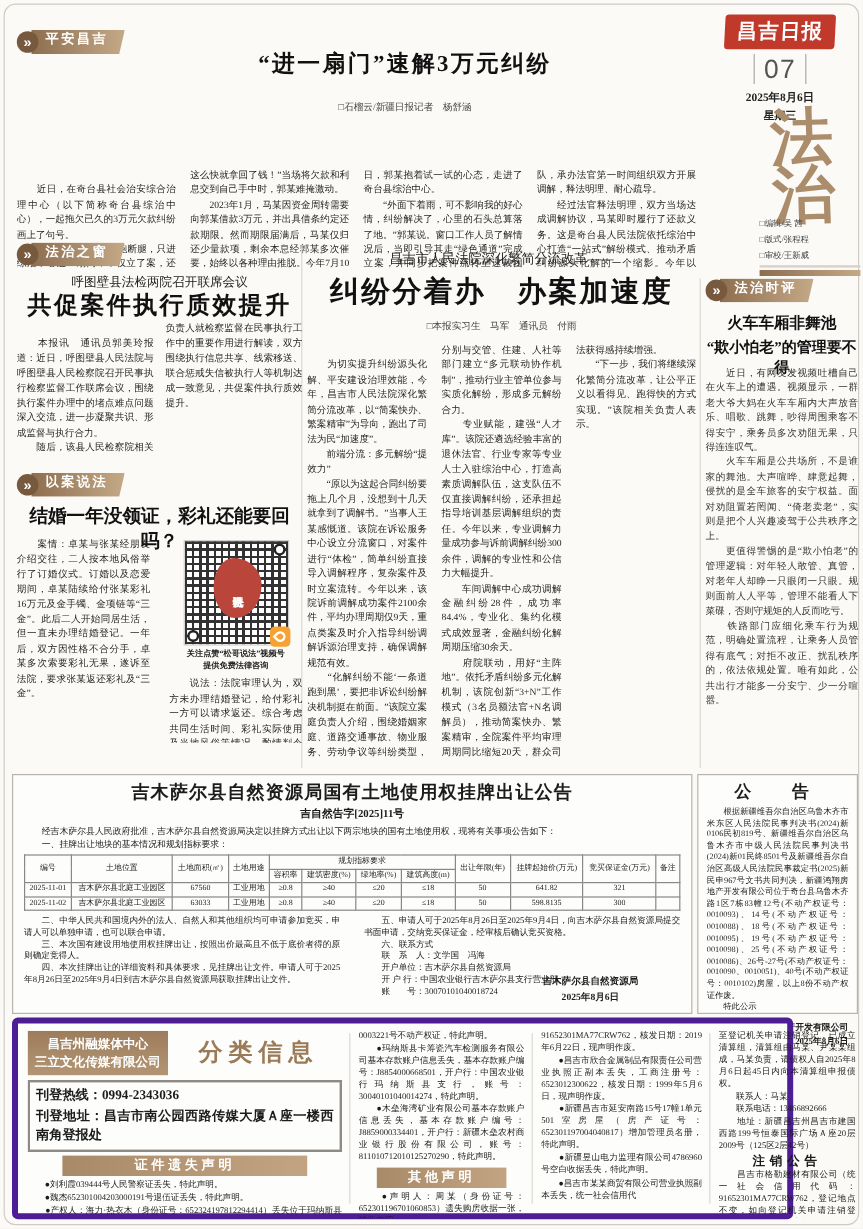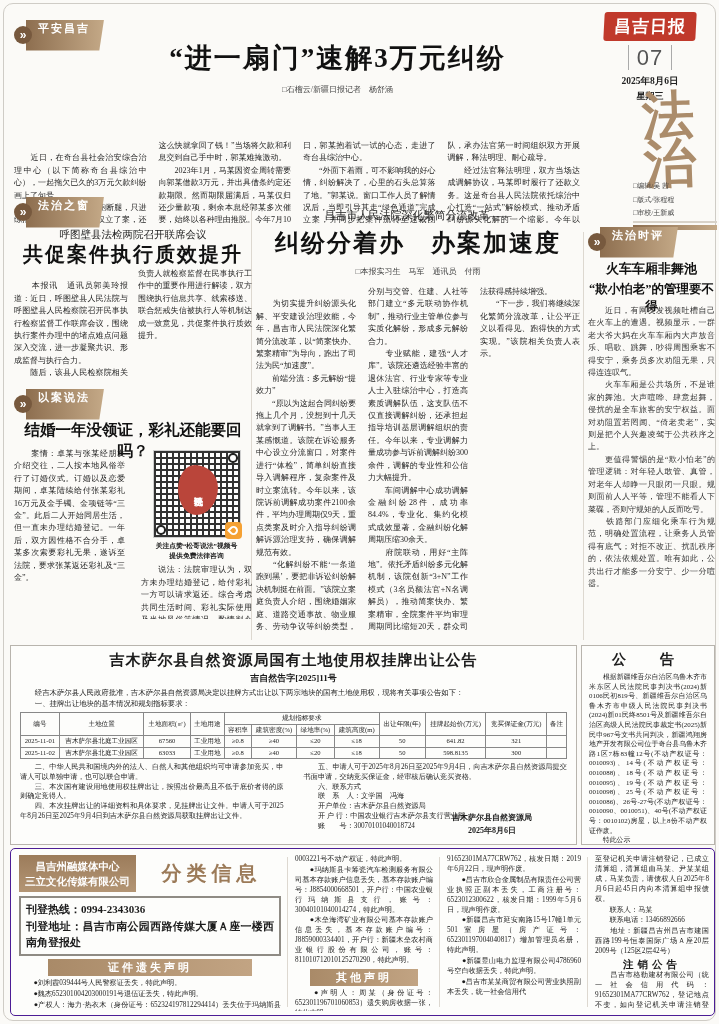--- a/index.html
+++ b/index.html
@@ -5,21 +5,21 @@
   * { margin:0; padding:0; box-sizing:border-box; }
   html,body { width:719px; height:1024px; }
   body { font-family:"Liberation Serif","DejaVu Serif",serif; background:#eceae5; color:#1c1c1c; }
   .page { position:relative; width:719px; height:1024px; background:#fbfaf7; overflow:hidden; }
   .frame { position:absolute; inset:3px; border:1px solid #cfccc6; border-radius:10px; pointer-events:none; }
 
   
   .badge { position:absolute; display:flex; align-items:center; height:18px; }
   .badge .chev { width:18px; height:18px; border-radius:50%; background:#77593e; color:#fff;
     font:bold 12px/18px "Liberation Sans",sans-serif; text-align:center; z-index:2; }
-  .badge .bar { margin-left:-6px; padding:0 14px 0 12px; height:31px; color:#fff;
+  .badge .bar { margin-left:-6px; padding:0 14px 0 12px; height:20px; color:#fff;
     background:linear-gradient(90deg,#8d6e4f,#c4a987); font:bold 11px/16px "Liberation Sans",sans-serif;
     letter-spacing:2px; clip-path:polygon(0 0,100% 0,94% 100%,0 100%); }
 
   .headline { font-weight:bold; text-align:center; letter-spacing:2px; color:#111; }
   .kicker { text-align:center; color:#222; }
   .byline { text-align:center; color:#444; }
   .bodytext { font-size:8px; line-height:12.4px; text-align:justify; white-space:pre-line; color:#1f1f1f; overflow:hidden; }
   .cols2 { column-count:2; column-gap:10px; column-fill:auto; }
   .cols3 { column-count:3; column-gap:12px; column-fill:auto; }
   .cols4 { column-count:4; column-gap:12px; column-fill:auto; }
@@ -63,21 +63,21 @@
   .n-notes { display:flex; gap:20px; margin-top:4px; }
   .n-notes > div { flex:1; font-size:7.2px; line-height:9.8px; text-align:justify; white-space:pre-line; }
   .n-sign { position:absolute; right:44px; bottom:6px; font-size:8px; font-weight:bold; text-align:center; line-height:1.6; }
 
   .ggbox { position:absolute; left:581px; top:645px; width:134px; height:200px; border:1px solid #b8b4ad; background:#fdfdfb; padding:5px 7px; }
   .gg-title { font-size:14px; font-weight:bold; text-align:center; letter-spacing:10px; margin-bottom:3px; }
   .gg-body { font-size:6.9px; line-height:9.6px; text-align:justify; white-space:pre-line; }
   .gg-sign { margin-top:5px; font-size:7.4px; font-weight:bold; text-align:right; line-height:1.7; }
 
   
-  .classbox { position:absolute; left:10px; top:848px; width:705px; height:168px; border:1px solid #4c1d95; border-radius:5px; background:#fdfdfb; }
+  .classbox { position:absolute; left:10px; top:848px; width:651px; height:168px; border:5px solid #4c1d95; border-radius:5px; background:#fdfdfb; }
   .c-col { position:absolute; top:6px; font-size:7.2px; line-height:9.9px; text-align:justify; overflow:hidden; }
   .c-item { white-space:pre-line; margin-bottom:1px; }
   .c-head { width:78%; margin:3px auto; background:linear-gradient(90deg,#a98a68,#c2a483); color:#fff;
     font:bold 11px/1 "Liberation Sans",sans-serif; text-align:center; padding:3px 0; letter-spacing:3px; }
   .c-head2 { font-size:10.5px; font-weight:bold; text-align:center; letter-spacing:4px; margin:3px 0 1px; }
   .brandrow { display:flex; align-items:stretch; gap:6px; }
   .brandbox { background:linear-gradient(180deg,#9c7c5b,#b39574); color:#fff; font:bold 10.5px/1.4 "Liberation Sans",sans-serif;
     padding:4px 6px; text-align:center; white-space:pre-line; }
   .brandtitle { flex:1; color:#9b7a58; font-weight:bold; font-size:20px; letter-spacing:5px; text-align:center; align-self:center; }
   .hotline { border:2px solid #8f8b84; margin-top:4px; padding:3px 5px; font-size:11px; font-weight:bold; line-height:1.5; white-space:pre-line; }
@@ -103,21 +103,21 @@
     <div>□版式/张程程</div>
     <div>□审校/王新威</div>
   </div>
   <div class="mastbar1"></div>
   <div class="mastbar2"></div>
 
   <div class="badge" style="left:14px; top:26px;">
     <span class="chev">»</span>
     <span class="bar">平安昌吉</span>
   </div>
-  <div class="headline" style="position:absolute; left:105px; top:40px; width:465px; font-size:27px;">“进一扇门”速解3万元纠纷</div>
+  <div class="headline" style="position:absolute; left:105px; top:40px; width:465px; font-size:19px;">“进一扇门”速解3万元纠纷</div>
   <div class="byline" style="position:absolute; left:105px; top:84px; width:465px; font-size:8px;">□石榴云/新疆日报记者　杨舒涵</div>
   <div class="bodytext cols4" style="position:absolute; left:14px; top:100px; width:566px; height:98px;margin-top:40px;">
     <span class="c">　　近日，在奇台县社会治安综合治理中心（以下简称奇台县综治中心），一起拖欠已久的3万元欠款纠纷画上了句号。
 　　“本以为这场官司要跑断腿，只进综治中心这一扇门，不仅立了案，还这么快就拿回了钱！”当场将欠款和利息交到自己手中时，郭某难掩激动。</span>
     <span class="c">　　2023年1月，马某因资金周转需要向郭某借款3万元，并出具借条约定还款期限。然而期限届满后，马某仅归还少量款项，剩余本息经郭某多次催要，始终以各种理由推脱。今年7月10日，郭某抱着试一试的心态，走进了奇台县综治中心。</span>
     <span class="c">　　“外面下着雨，可不影响我的好心情，纠纷解决了，心里的石头总算落了地。”郭某说。窗口工作人员了解情况后，当即引导其走“绿色通道”完成立案，并同步把案件流转至速裁团队，承办法官第一时间组织双方开展调解，释法明理、耐心疏导。</span>
     <span class="c">　　经过法官释法明理，双方当场达成调解协议，马某即时履行了还款义务。这是奇台县人民法院依托综治中心打造“一站式”解纷模式、推动矛盾纠纷源头化解的一个缩影。今年以来，该中心已累计化解各类纠纷211件。</span>
   </div>
 
   <div class="vrule" style="left:251px; top:205px; height:435px;"></div>

